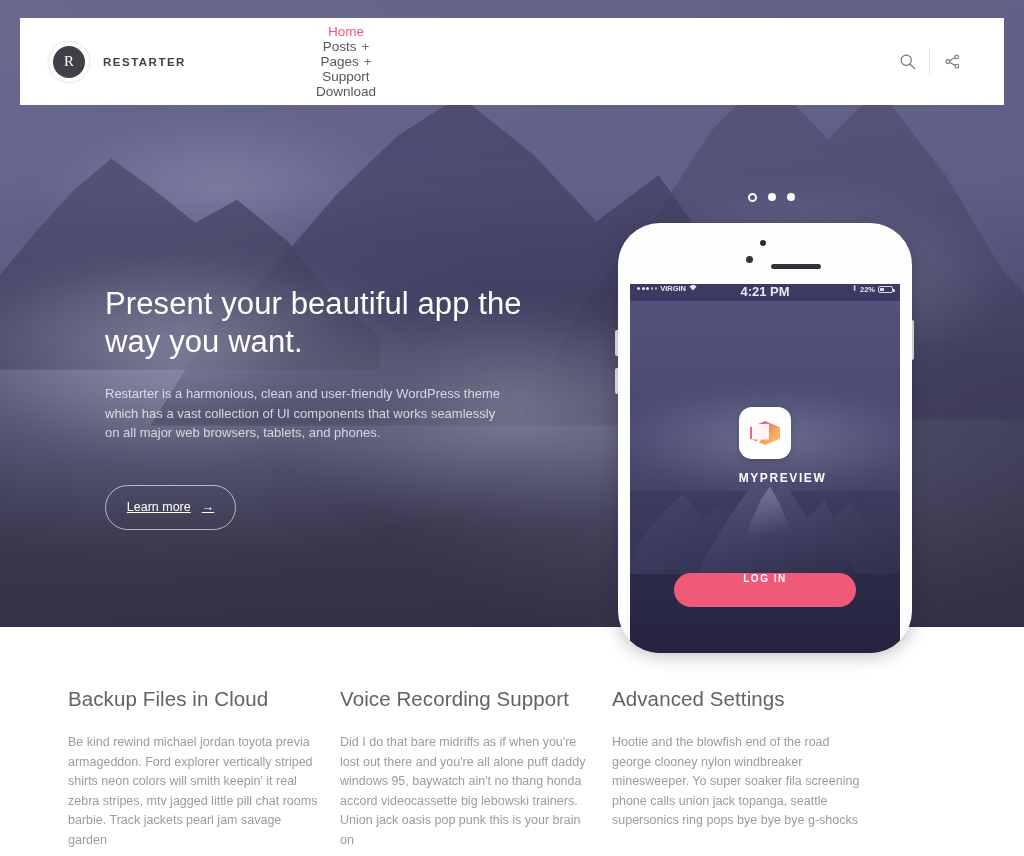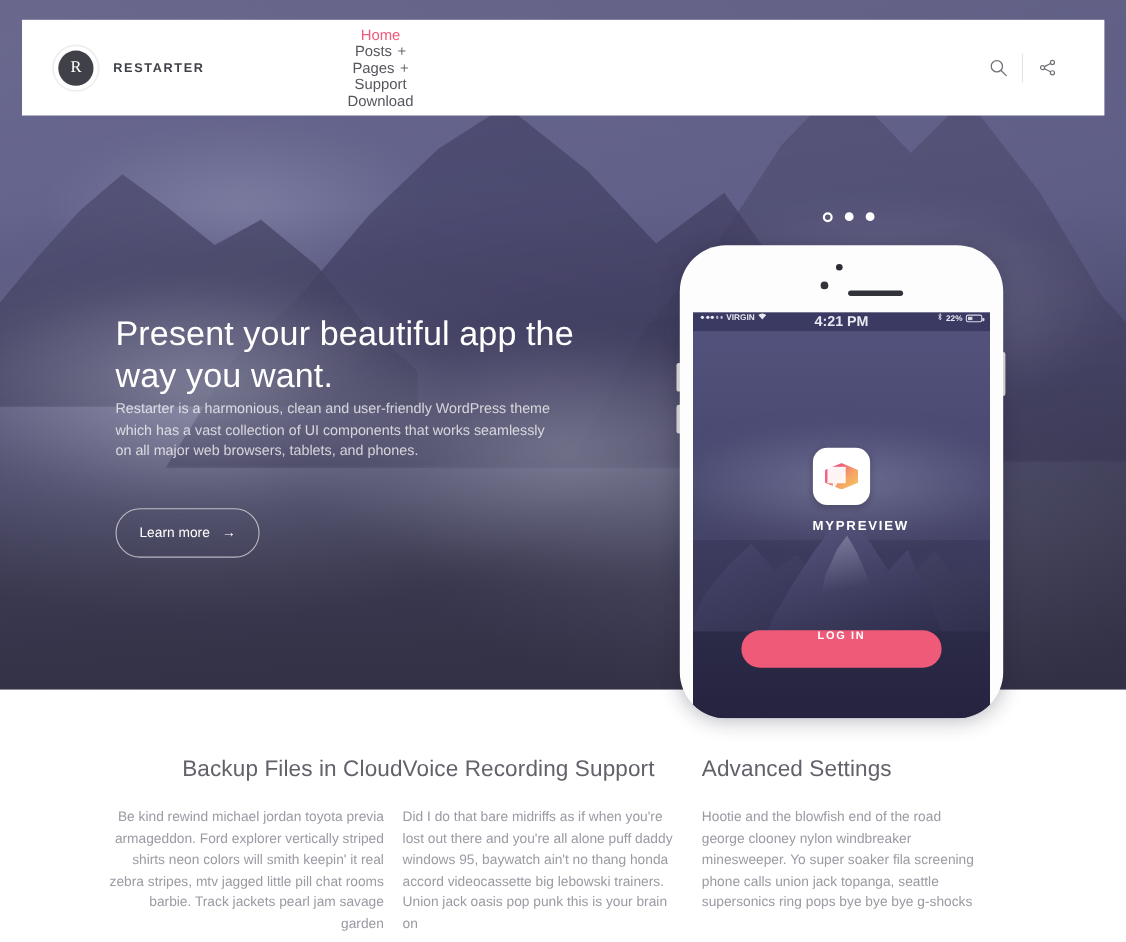--- a/index.html
+++ b/index.html
@@ -101,30 +101,31 @@
   }
   .hdivider { width:1px; height:26px; background:#e3e3e8; }
 
   
   .hero-copy { position:absolute; left:105px; top:285px; width:470px; z-index:10; }
   .hero-title {
     font-size:31px; line-height:38px; color:#ffffff; font-weight:400;
     letter-spacing:.1px;
   }
   .hero-sub {
-    font-size:13px; line-height:19.5px;
+    margin-top:23px; font-size:13px; line-height:19.5px;
     color:rgba(255,255,255,.74); width:400px;
   }
   .learn-btn {
     margin-top:42px;
     width:131px; height:45px; border-radius:24px;
     border:1px solid rgba(255,255,255,.62);
     display:flex; align-items:center; justify-content:center; gap:11px;
     color:#ffffff; font-size:12.5px; cursor:pointer;
     background:transparent;
+    text-decoration:underline;
   }
 
   
   .dots {
     position:absolute; left:748px; top:193px; display:flex; gap:11px; z-index:12;
   }
   .dot { width:8px; height:8px; border-radius:50%; background:#ffffff; cursor:pointer; }
   .dot.active {
     background:transparent; border:2px solid #ffffff; width:9px; height:9px;
   }
@@ -228,21 +229,21 @@
 
   
   .features {
     position:absolute; left:0; top:627px; width:1024px; height:229px;
     background:#ffffff;
     display:flex;
     padding:60px 0 0 0;
     z-index:5;
   }
   .col { width:272px; }
-  .col.c1 { margin-left:94px;text-align:right; }
+  .col.c1 { margin-left:68px; }
   .col.c2 { margin-left:0px; }
   .col.c3 { margin-left:0px; }
   .col h3 {
     font-size:20.5px; font-weight:400; color:#61626a; letter-spacing:.1px;
   }
   .col p {
     margin-top:22px; font-size:12.5px; line-height:19.5px; color:#9a9ba3;
     width:255px;
   }
 </style>

